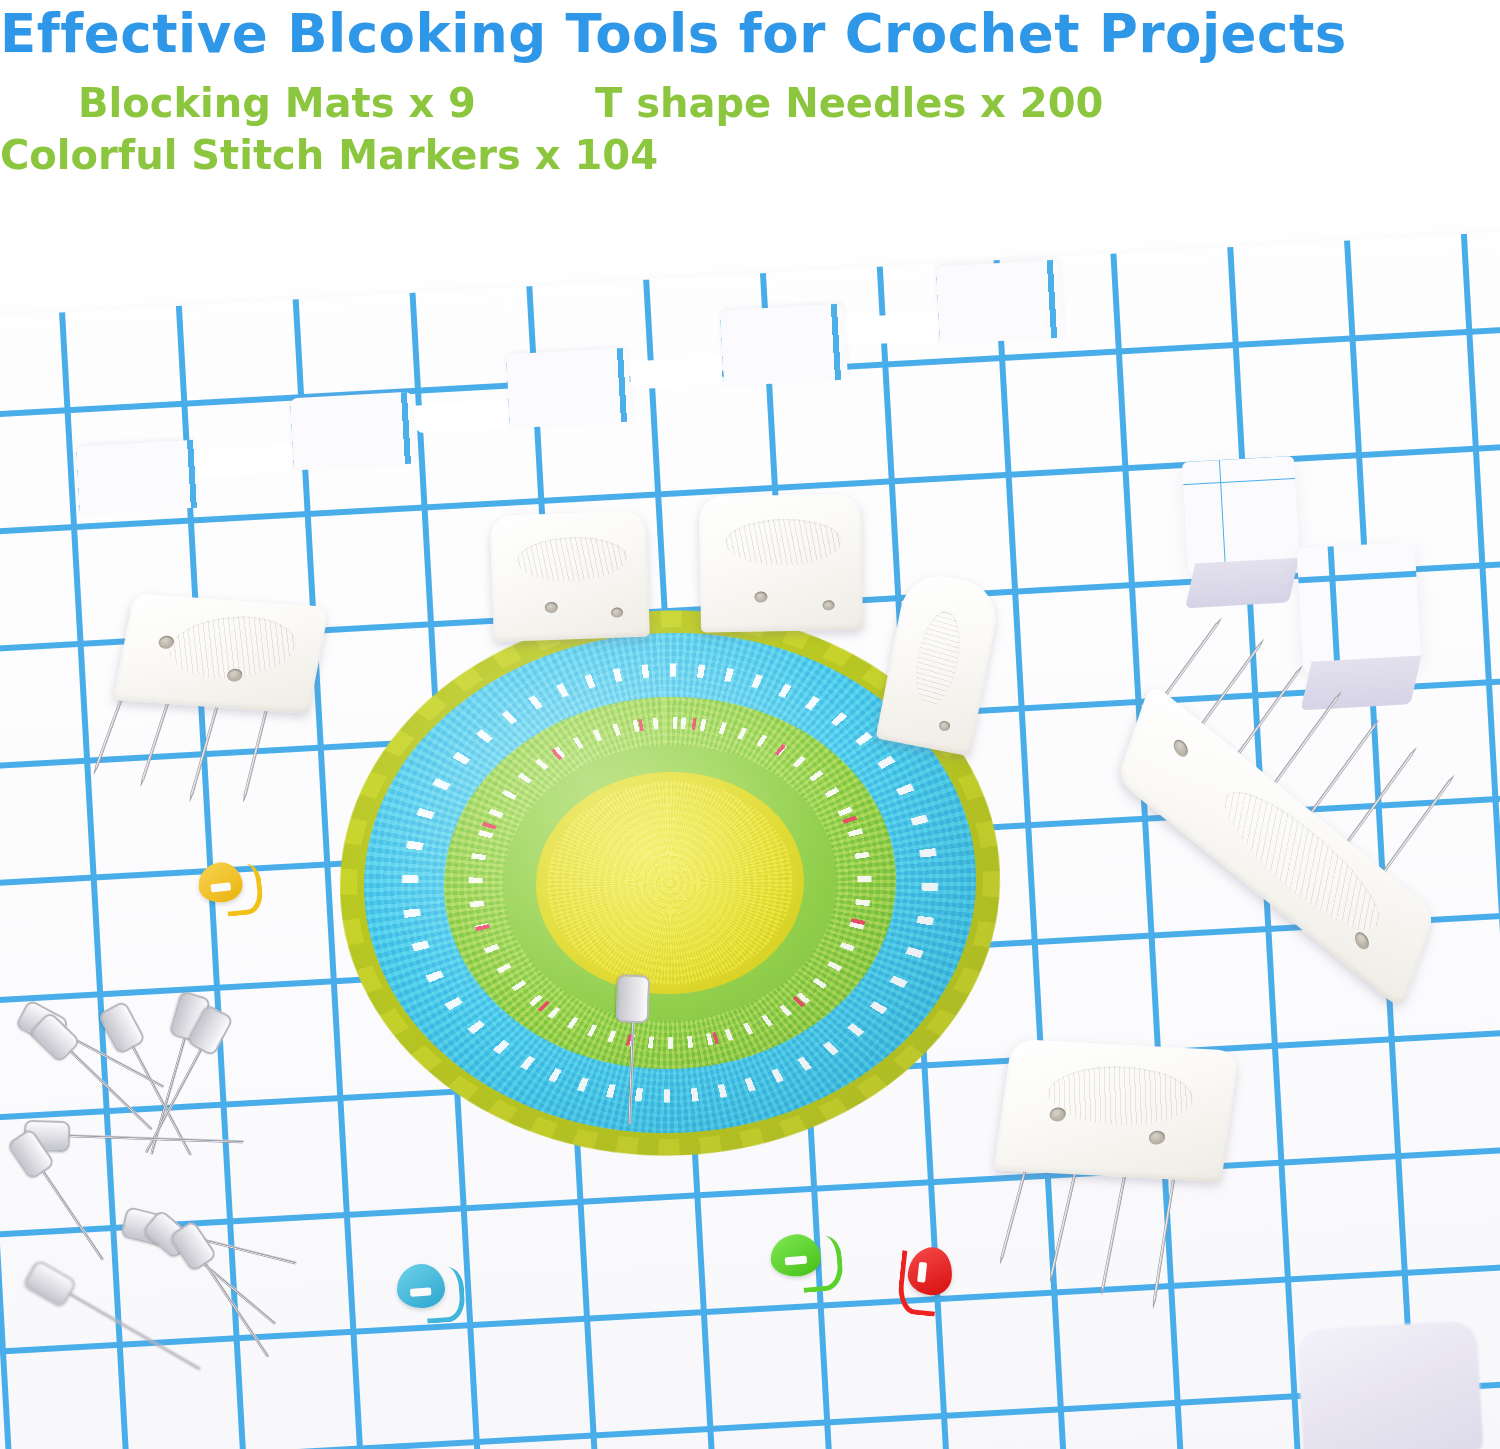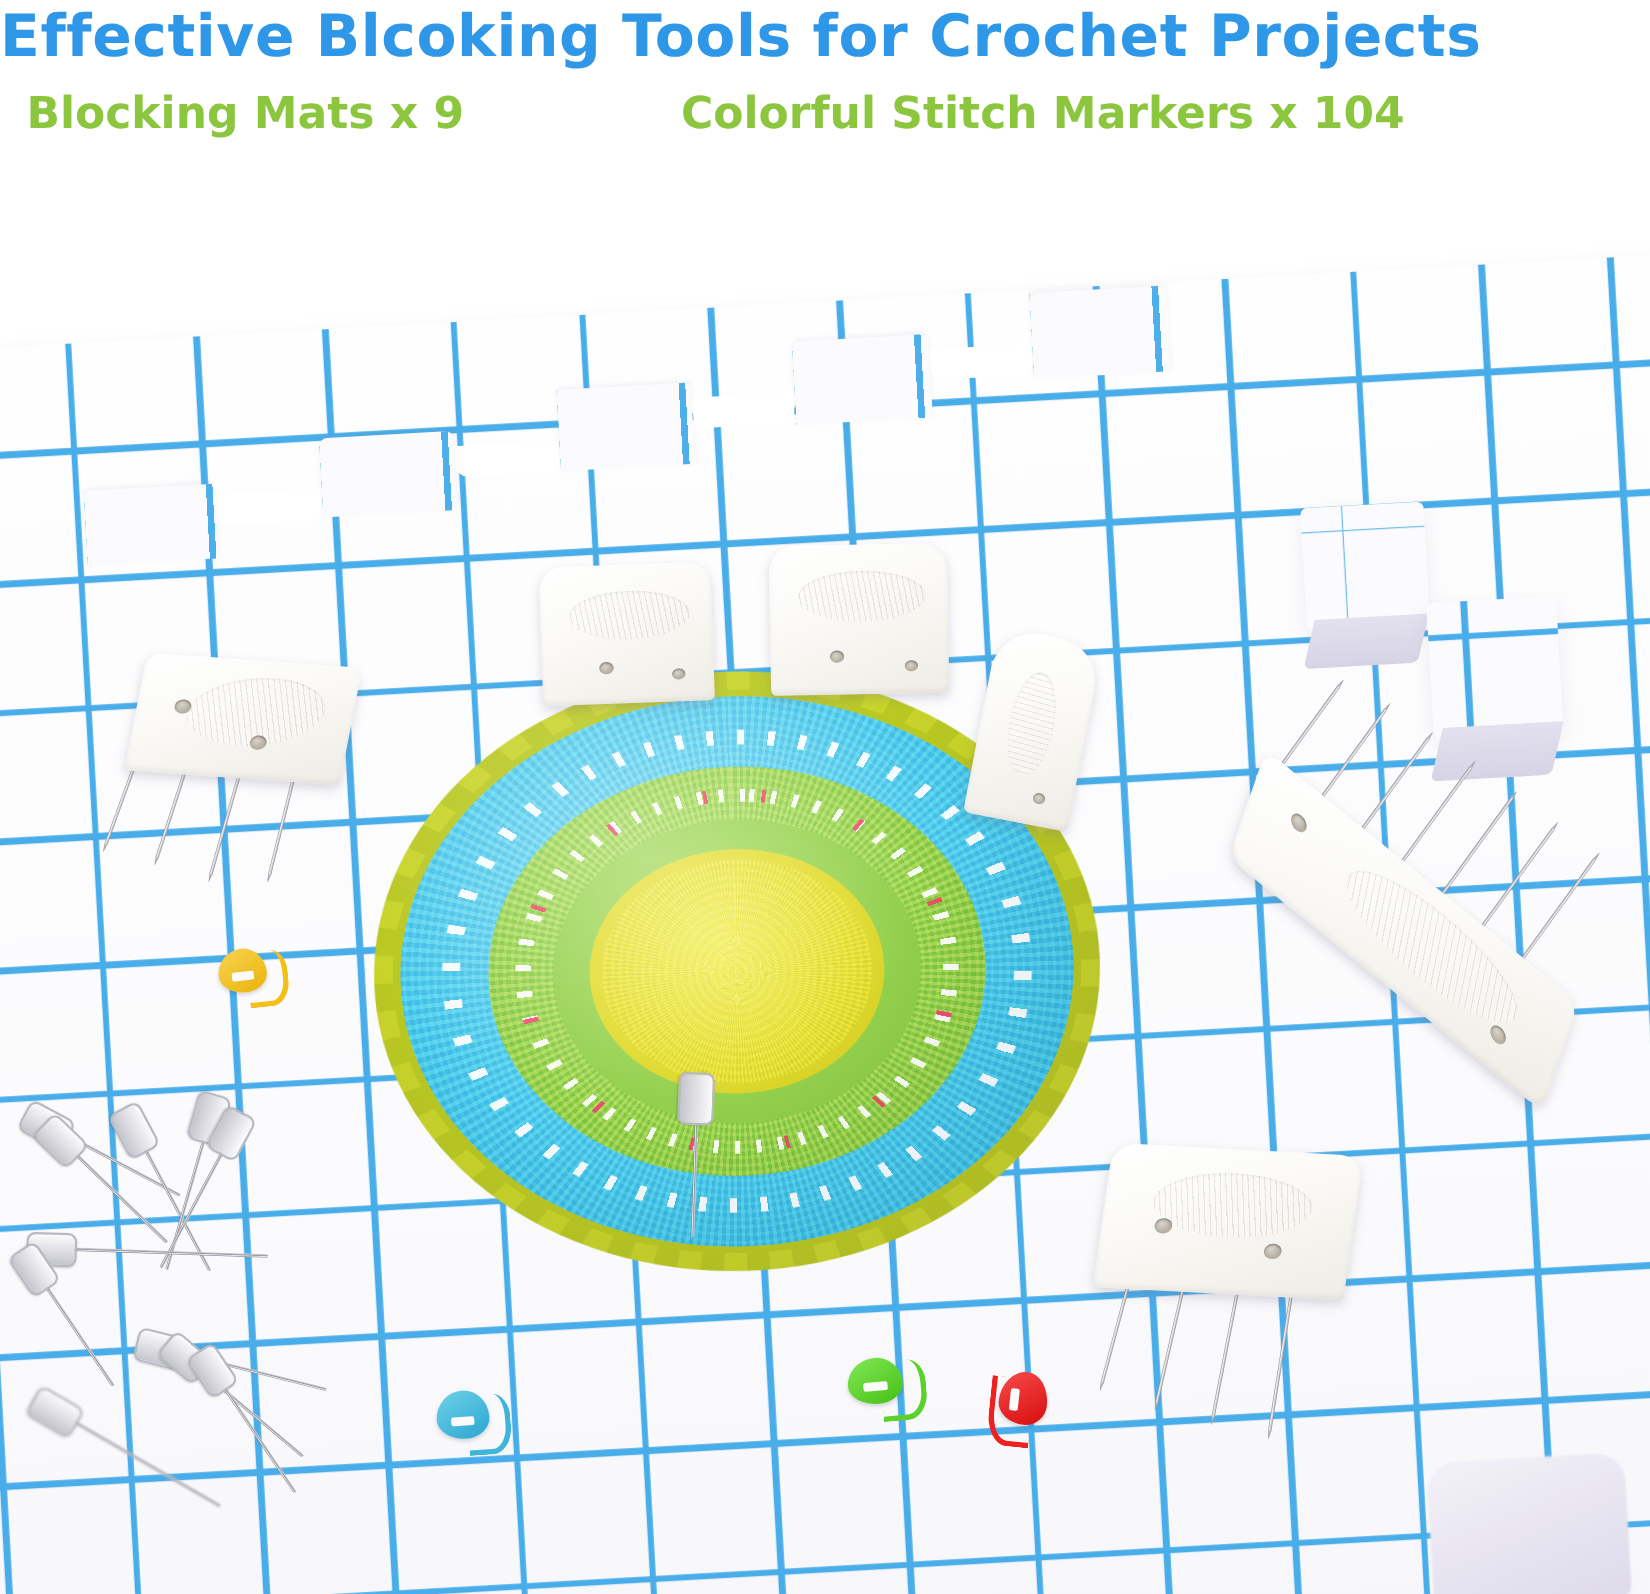--- a/index.html
+++ b/index.html
@@ -27,21 +27,21 @@
   .spec-grid{
     display:grid;
     grid-template-columns:595px 905px;
     row-gap:2px;
     margin-top:16px;
     font-family:"DejaVu Sans",sans-serif;
     font-weight:bold;
     font-size:40px;
     line-height:1.25;
   }
-  .spec-grid span{white-space:nowrap;padding-left:24px;}
+  .spec-grid span{white-space:nowrap;}
   .spec-l{text-align:left;padding-left:78px;}
   .spec-r{text-align:left;padding-left:0px;}
 
   
   #matwrap{position:absolute;left:0;top:215px;width:1500px;height:1234px;overflow:hidden;}
 
   .mat{
     position:absolute;
     background:#fdfdfe;
     box-shadow:0 6px 18px rgba(120,120,150,.13);
@@ -490,17 +490,18 @@
       <div class="mslot" style="left:26px;top:16px;width:8px;height:20px;"></div>
       <div class="mhook" style="left:8px;top:6px;width:34px;height:58px;border-width:0 0 5px 5px;border-radius:0 0 0 48%;"></div>
     </div>
 
   </div>
 
   <div class="hdr">
     <div class="title" style="color: rgb(47, 151, 232);">Effective Blcoking Tools for Crochet Projects</div>
     <div class="spec-grid">
       <span class="spec-l" style="color: rgb(140, 198, 63);">Blocking Mats x 9</span>
+      <span class="spec-r" style="color: rgb(140, 198, 63);">T shape Needles x 200</span>
       <span class="spec-r" style="color: rgb(140, 198, 63);">Colorful Stitch Markers x 104</span>
     </div>
   </div>
 
 </div>
 
 </body></html>

